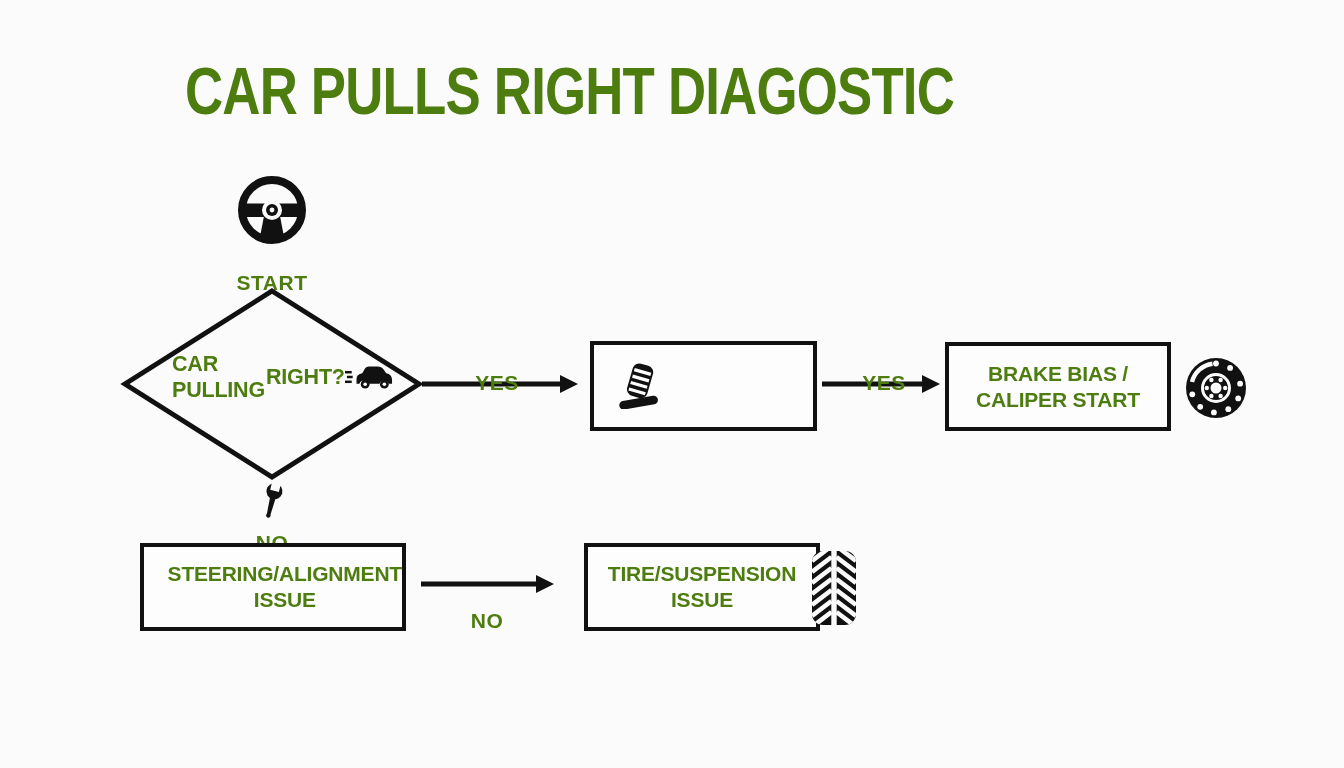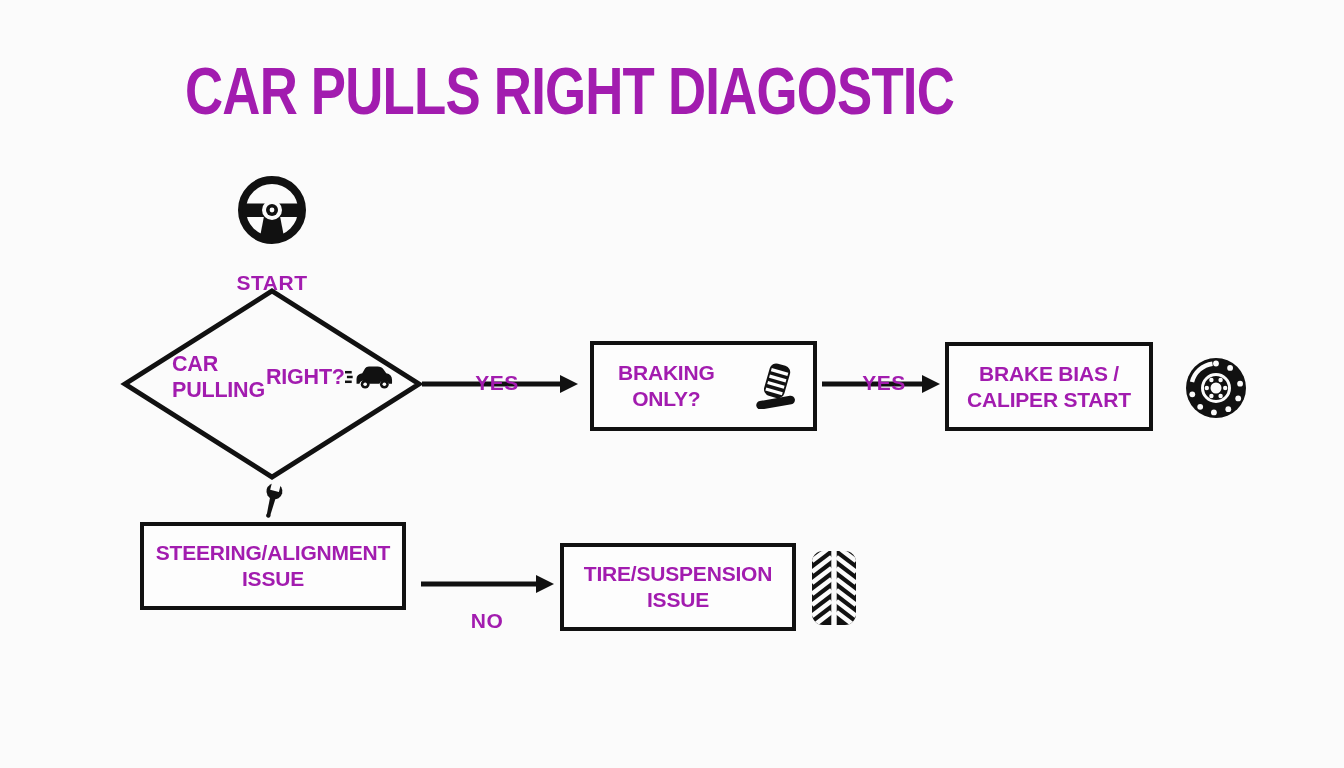--- a/index.html
+++ b/index.html
@@ -1,18 +1,18 @@
 <!DOCTYPE html>
 <html><head>
 <meta charset="utf-8">
 <style>
   html,body{margin:0;padding:0;background:#e8e8e8;}
   .canvas{
     position:relative;width:1344px;height:768px;overflow:hidden;
-    background:#fbfbfb;color:#a21caf;
+    background:#fbfbfb;color:#4d7c0f;
     font-family:"Liberation Sans", sans-serif;
   }
   .abs{position:absolute;}
   .title{
     left:185px;top:58px;
     font-size:66px;font-weight:700;letter-spacing:-1px;line-height:1;
     transform:scaleX(0.8);transform-origin:left top;white-space:nowrap;
   }
   .center-x{transform:translateX(-50%);margin-top:17px;}
   .small-label{font-size:21px;font-weight:700;letter-spacing:.5px;white-space:nowrap;}
@@ -24,23 +24,23 @@
     text-align:center;font-size:21px;font-weight:700;line-height:26px;
     letter-spacing:-.2px;white-space:nowrap;
   }
   .decision-text{
     left:172px;top:351px;width:200px;
     display:flex;flex-direction:row;align-items:center;gap:1px;
     font-size:21.5px;font-weight:700;line-height:26px;letter-spacing:-.2px;
   }
   .decision-line2{display:flex;align-items:center;}
   .box-braking{left:590px;top:341px;width:227px;height:90px;justify-content:space-between;padding:0 16px 0 24px;}
-  .box-bias{left:945px;top:342px;width:208px;height:89px;}
-  .box-steering{left:140px;top:522px;width:266px;height:88px;}
-  .box-tire{left:560px;top:543px;width:236px;height:88px;}
+  .box-bias{left:945px;top:342px;width:226px;height:89px;}
+  .box-steering{left:140px;top:543px;width:266px;height:88px;justify-content:flex-end;}
+  .box-tire{left:584px;top:543px;width:236px;height:88px;}
   svg{display:block;}
   .overlay{left:0;top:0;pointer-events:none;}
 </style>
 </head>
 <body>
 
 <div class="canvas">
 
   <div class="abs title">CAR PULLS RIGHT DIAGOSTIC</div>
 
@@ -88,24 +88,20 @@
           <circle cx="41" cy="22.5" r="4.6" fill="#111"></circle>
             <circle cx="41" cy="22.5" r="1.9" fill="#fbfbfb"></circle>
         </svg>
       </span>
     </span>
   </div>
 
   <div class="abs small-label center-x" style="left:497px;top:354px;">YES</div>
 
   <div class="abs node box-braking">
-    <div class="node-text">
-      <div>BRAKING</div>
-      <div>ONLY?</div>
-    </div>
     <span>
       <svg width="42" height="46" viewBox="0 0 44 48">
         <g transform="rotate(16 23 19)">
           <rect x="12" y="1" width="22" height="35" rx="7" fill="#111"></rect>
           <line x1="14" y1="9" x2="32" y2="9" stroke="#fdfdfd" stroke-width="3.4"></line>
           <line x1="14" y1="16" x2="32" y2="16" stroke="#fdfdfd" stroke-width="3.4"></line>
           <line x1="14" y1="23" x2="32" y2="23" stroke="#fdfdfd" stroke-width="3.4"></line>
           <line x1="14" y1="30" x2="32" y2="30" stroke="#fdfdfd" stroke-width="3.4"></line>
         </g>
         <rect x="1" y="37" width="41" height="9" rx="4.5" fill="#111" transform="rotate(-10 21 41)"></rect>

